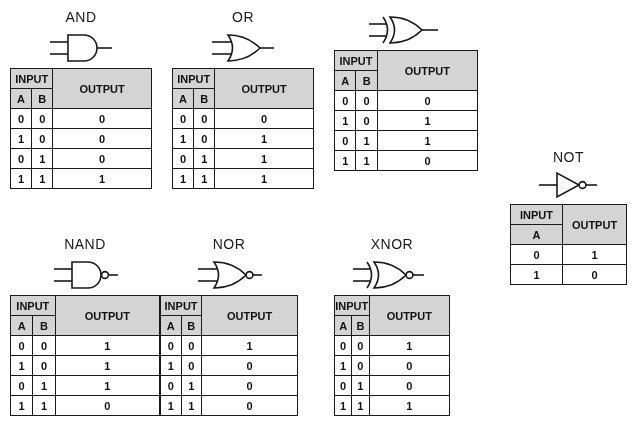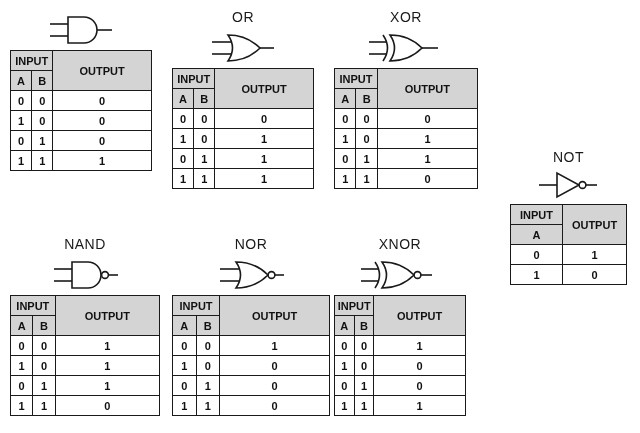--- a/index.html
+++ b/index.html
@@ -44,20 +44,21 @@
   table.tt th{background:#d4d4d4;}
   table.tt td{background:#ffffff;font-weight:bold;}
   .th-out{vertical-align:middle;}
   .w-ab{width:30%;}
   .w-a{width:44%;}
 </style>
 </head>
 <body>
 
 <div class="gate-block" style="left:10px;top:8px;width:142px;">
+  <div class="gate-title">AND</div>
   <div class="gate-sym">
     <svg width="78" height="40" viewBox="0 0 78 40">
       <g fill="none" stroke="#1a1a1a" stroke-width="1.6">
         <path d="M26 8 L26 34 L42 34 A13 13 0 0 0 42 8 Z"></path>
         <line x1="8" y1="15" x2="26" y2="15"></line>
         <line x1="8" y1="27" x2="26" y2="27"></line>
         <line x1="55" y1="21" x2="70" y2="21"></line>
       </g>
     </svg>
   </div>
@@ -135,21 +136,20 @@
     <tr>
       <td>1</td>
       <td>1</td>
       <td>1</td>
     </tr>
   </tbody>
     </table>
 </div>
 
 <div class="gate-block" style="left:334px;top:8px;width:144px;">
-  <div class="gate-title">XOR</div>
   <div class="gate-sym">
     <svg width="84" height="40" viewBox="0 0 84 40">
       <g fill="none" stroke="#1a1a1a" stroke-width="1.6">
         <path d="M26 8 Q35 21 26 34 Q45 34 58 21 Q45 8 26 8 Z"></path>
         <path d="M19 8 Q28 21 19 34"></path>
         <line x1="5" y1="15" x2="23" y2="15"></line>
         <line x1="5" y1="27" x2="23" y2="27"></line>
         <line x1="58" y1="21" x2="74" y2="21"></line>
       </g>
     </svg>
@@ -228,21 +228,21 @@
     </tr>
     <tr>
       <td>1</td>
       <td>1</td>
       <td>0</td>
     </tr>
   </tbody>
     </table>
 </div>
 
-<div class="gate-block" style="left:172px;top:235px;width:158px;">
+<div class="gate-block" style="left:160px;top:235px;width:138px;">
   <div class="gate-title">NOR</div>
   <div class="gate-sym">
     <svg width="78" height="40" viewBox="0 0 78 40">
       <g fill="none" stroke="#1a1a1a" stroke-width="1.6">
         <path d="M24 8 Q33 21 24 34 Q43 34 56 21 Q43 8 24 8 Z"></path>
         <line x1="8" y1="15" x2="27" y2="15"></line>
         <line x1="8" y1="27" x2="27" y2="27"></line>
         <circle cx="59.5" cy="21" r="3.4" fill="#ffffff"></circle>
         <line x1="63" y1="21" x2="72" y2="21"></line>
       </g>
@@ -275,21 +275,21 @@
     </tr>
     <tr>
       <td>1</td>
       <td>1</td>
       <td>0</td>
     </tr>
   </tbody>
     </table>
 </div>
 
-<div class="gate-block" style="left:334px;top:235px;width:132px;">
+<div class="gate-block" style="left:334px;top:235px;width:116px;">
   <div class="gate-title">XNOR</div>
   <div class="gate-sym">
     <svg width="88" height="40" viewBox="0 0 88 40">
       <g fill="none" stroke="#1a1a1a" stroke-width="1.6">
         <path d="M26 8 Q35 21 26 34 Q45 34 58 21 Q45 8 26 8 Z"></path>
         <path d="M19 8 Q28 21 19 34"></path>
         <line x1="5" y1="15" x2="23" y2="15"></line>
         <line x1="5" y1="27" x2="23" y2="27"></line>
         <circle cx="61.5" cy="21" r="3.4" fill="#ffffff"></circle>
         <line x1="65" y1="21" x2="76" y2="21"></line>

